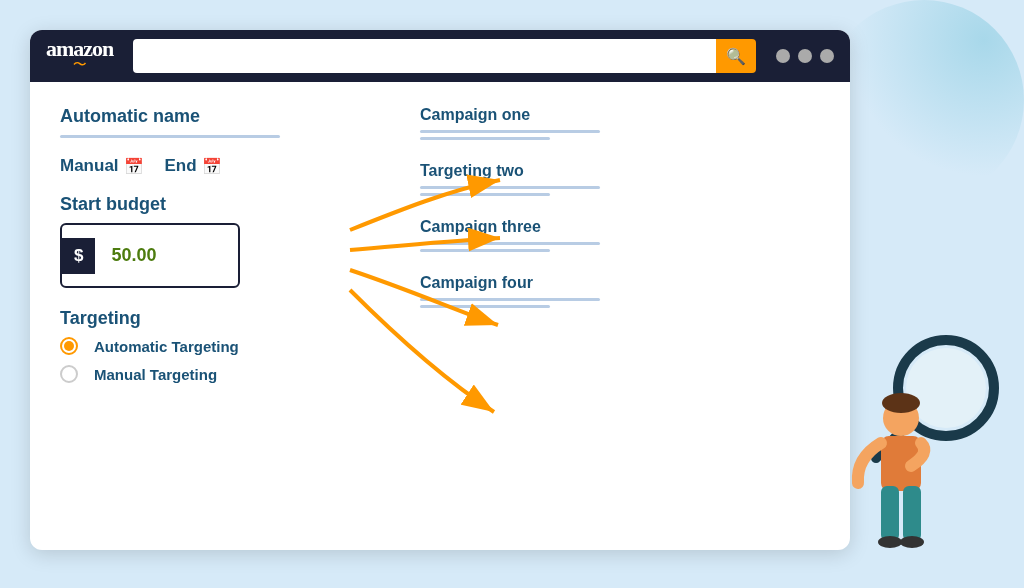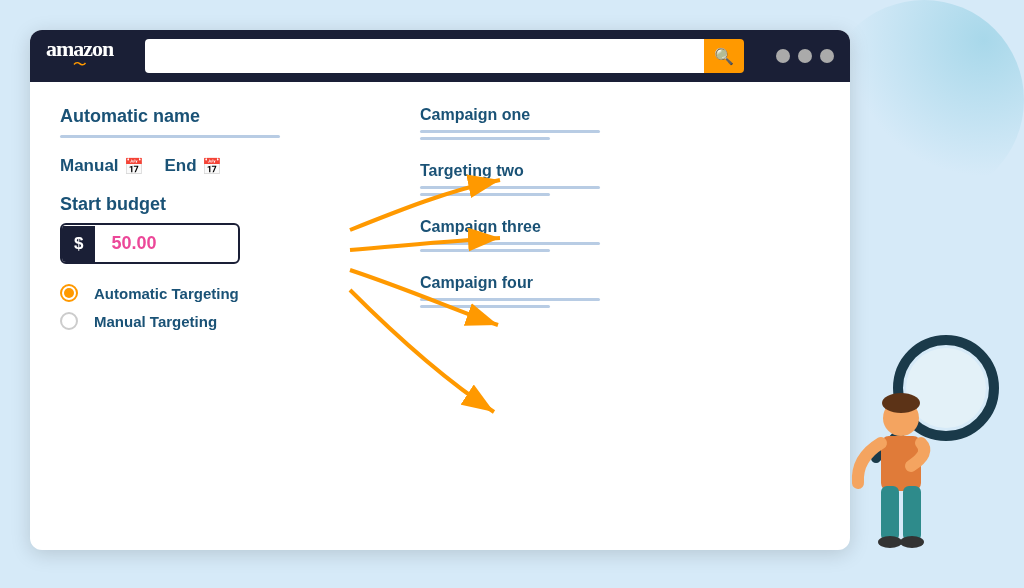--- a/index.html
+++ b/index.html
@@ -23,21 +23,20 @@
       box-shadow: 0 4px 20px rgba(0,0,0,0.15);
       overflow: hidden;
     }
 
     .browser-titlebar {
       background: #1a1f36;
       height: 52px;
       display: flex;
       align-items: center;
       padding: 12px 16px;
-      gap: 12px;
     }
 
     .window-dots {
       display: flex;
       gap: 8px;
       margin-left: auto;
     }
 
     .window-dot {
       width: 14px;
@@ -156,24 +155,24 @@
 
     .budget-dollar {
       background: #1a1f36;
       color: #fff;
       padding: 8px 12px;
       font-size: 17px;
       font-weight: bold;
     }
 
     .budget-amount {
-      color: #ec4899;
+      color: #4d7c0f;
       font-size: 18px;
       font-weight: bold;
-      padding: 8px 16px;
+      padding: 20px 16px;
     }
 
     .targeting-section {
       margin-top: 4px;
     }
 
     .radio-item {
       display: flex;
       align-items: center;
       gap: 16px;
@@ -301,20 +300,21 @@
         </div>
       </div>
 
       <div class="field-label">Start budget</div>
       <div class="budget-box">
         <span class="budget-dollar">$</span>
         <span class="budget-amount">50.00</span>
       </div>
 
       <div class="targeting-section">
+        <div class="field-label">Targeting</div>
         <div class="radio-item">
           <div class="radio-circle selected"></div>
           <span class="radio-label">Automatic Targeting</span>
         </div>
         <div class="radio-item">
           <div class="radio-circle"></div>
           <span class="radio-label">Manual Targeting</span>
         </div>
       </div>
     </div>

